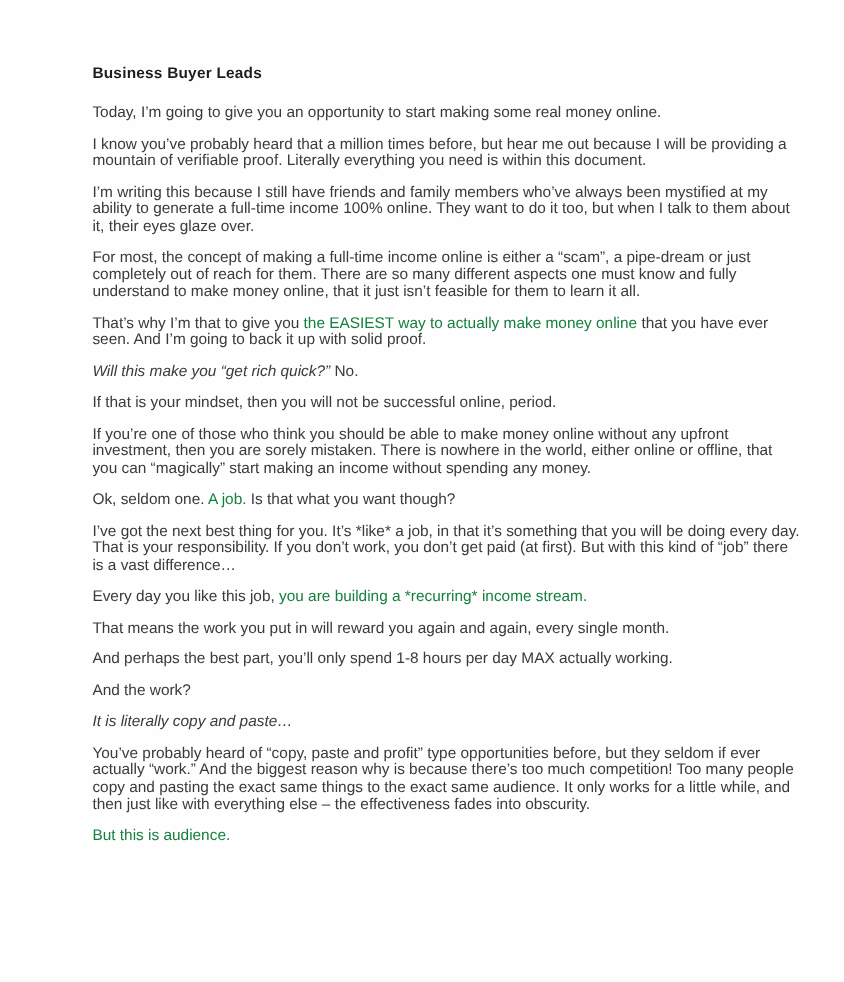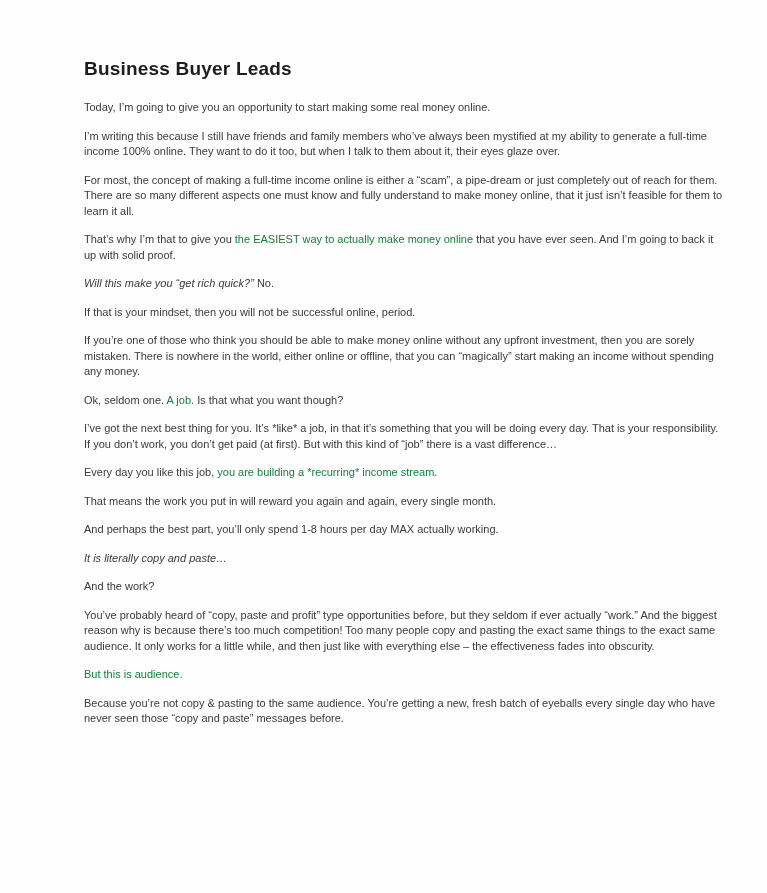--- a/index.html
+++ b/index.html
@@ -11,52 +11,52 @@
     width: 767px;
     height: 893px;
     box-sizing: border-box;
     background: #fefefe;
     padding: 58px 40px 40px 84px;
     font-family: "Liberation Sans", "DejaVu Sans", sans-serif;
     color: #3a3a3a;
     overflow: hidden;
   }
   .doc-title {
-    font-size: 19px;
+    font-size: 14px;
     font-weight: bold;
     color: #1d1d1d;
     margin: 0 0 20px 0;
     letter-spacing: 0.2px;
   }
   .doc-body p {
     margin: 0 0 13px 0;
-    font-size: 11px;
+    font-size: 14px;
     line-height: 15.5px;
     max-width: 646px;
   }
   .doc-body .seg-b { font-weight: normal; color: #15803d; }
   .doc-body .seg-i { font-style: italic; }
 </style>
 </head>
 <body>
 
 <div class="page">
   <h1 class="doc-title">Business Buyer Leads</h1>
   <div class="doc-body" id="doc-body">
       <p><span class="seg-n">Today, I’m going to give you an opportunity to start making some real money online.</span></p>
+      <p><span class="seg-n">I know you’ve probably heard that a million times before, but hear me out because I will be providing a mountain of verifiable proof. Literally everything you need is within this document.</span></p>
       <p><span class="seg-n">I’m writing this because I still have friends and family members who’ve always been mystified at my ability to generate a full-time income 100% online. They want to do it too, but when I talk to them about it, their eyes glaze over.</span></p>
       <p><span class="seg-n">For most, the concept of making a full-time income online is either a “scam”, a pipe-dream or just completely out of reach for them. There are so many different aspects one must know and fully understand to make money online, that it just isn’t feasible for them to learn it all.</span></p>
       <p><span class="seg-n">That’s why I’m that to give you </span><span class="seg-b">the EASIEST way to actually make money online</span><span class="seg-n"> that you have ever seen. And I’m going to back it up with solid proof.</span></p>
       <p><span class="seg-i">Will this make you “get rich quick?”</span><span class="seg-n"> No.</span></p>
       <p><span class="seg-n">If that is your mindset, then you will not be successful online, period.</span></p>
       <p><span class="seg-n">If you’re one of those who think you should be able to make money online without any upfront investment, then you are sorely mistaken. There is nowhere in the world, either online or offline, that you can “magically” start making an income without spending any money.</span></p>
       <p><span class="seg-n">Ok, seldom one. </span><span class="seg-b">A job.</span><span class="seg-n"> Is that what you want though?</span></p>
       <p><span class="seg-n">I’ve got the next best thing for you. It’s *like* a job, in that it’s something that you will be doing every day. That is your responsibility. If you don’t work, you don’t get paid (at first). But with this kind of “job” there is a vast difference…</span></p>
       <p><span class="seg-n">Every day you like this job, </span><span class="seg-b">you are building a *recurring* income stream.</span></p>
       <p><span class="seg-n">That means the work you put in will reward you again and again, every single month.</span></p>
       <p><span class="seg-n">And perhaps the best part, you’ll only spend 1-8 hours per day MAX actually working.</span></p>
+      <p><span class="seg-n">And the work?</span></p>
       <p><span class="seg-i">It is literally copy and paste…</span></p>
-      <p><span class="seg-n">And the work?</span></p>
       <p><span class="seg-n">You’ve probably heard of “copy, paste and profit” type opportunities before, but they seldom if ever actually “work.” And the biggest reason why is because there’s too much competition! Too many people copy and pasting the exact same things to the exact same audience. It only works for a little while, and then just like with everything else – the effectiveness fades into obscurity.</span></p>
       <p><span class="seg-b">But this is audience.</span></p>
-      <p><span class="seg-n">Because you’re not copy &amp; pasting to the same audience. You’re getting a new, fresh batch of eyeballs every single day who have never seen those “copy and paste” messages before.</span></p>
     </div>
 </div>
 
 </body></html>

